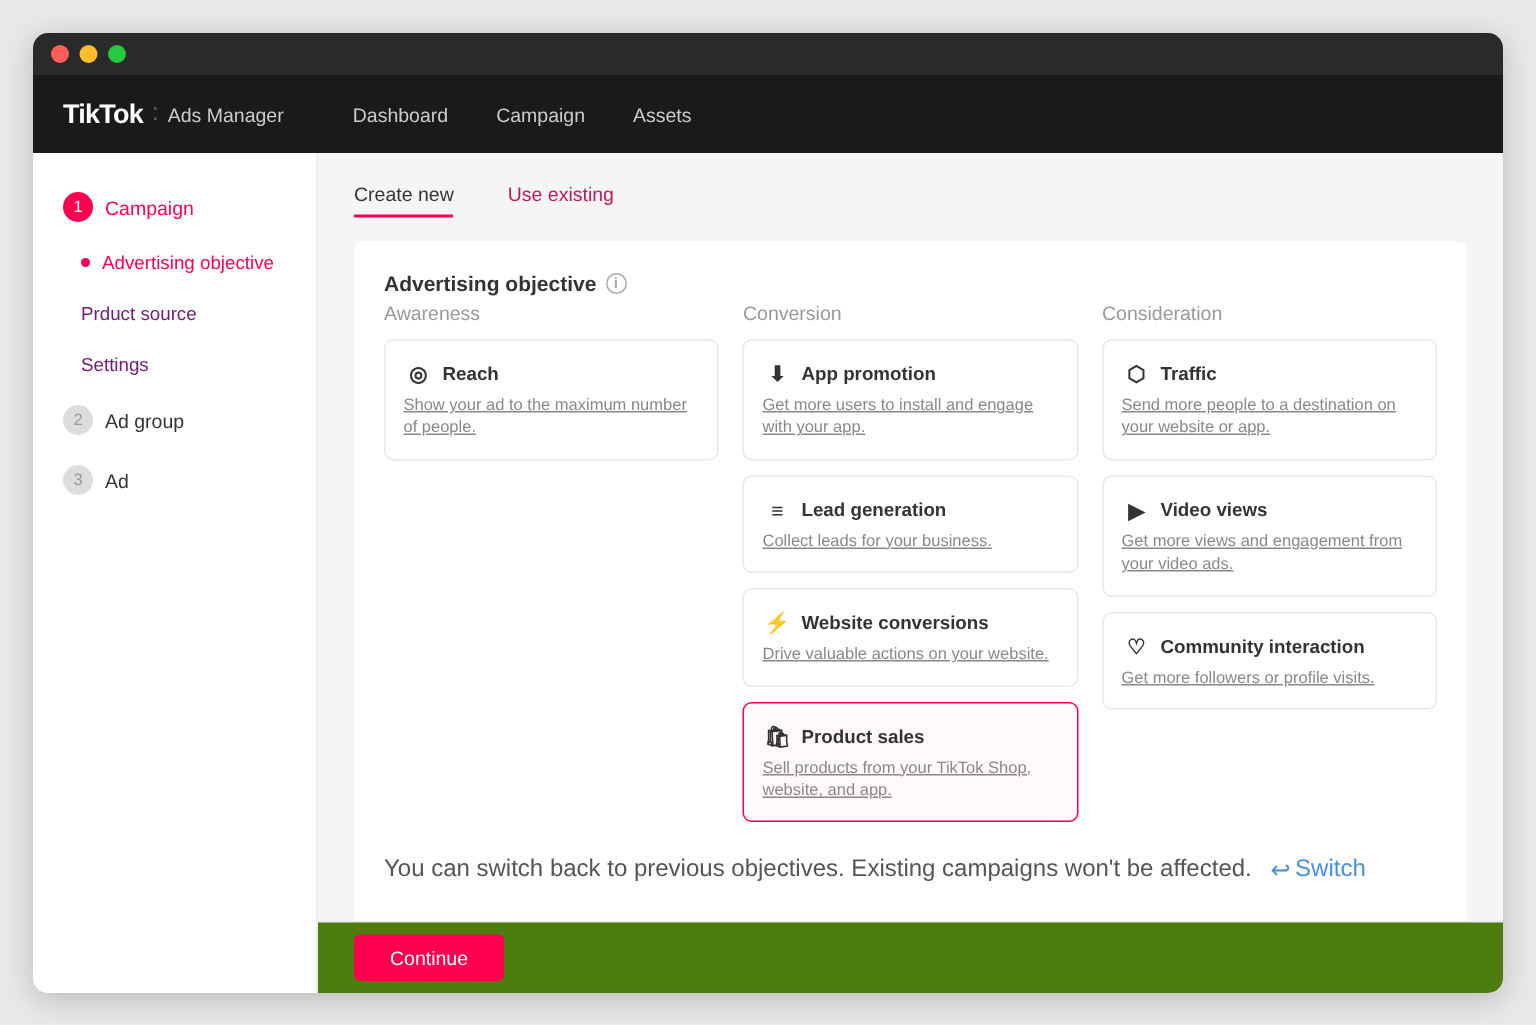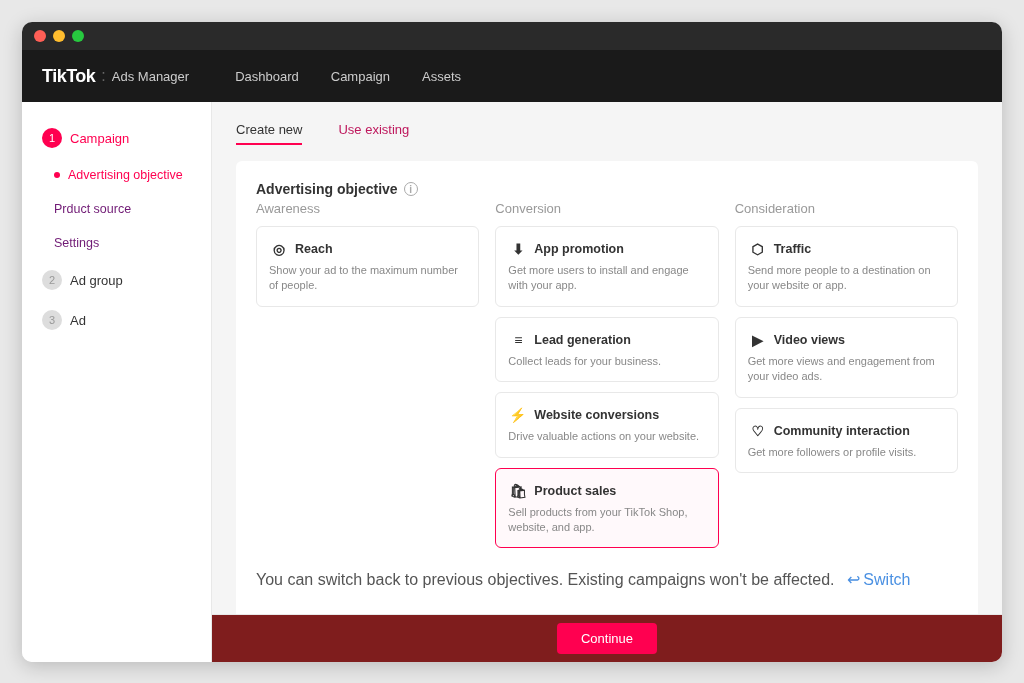--- a/index.html
+++ b/index.html
@@ -226,20 +226,21 @@
       color: #333;
       display: flex;
       align-items: center;
       gap: 6px;
       margin-bottom: 4px;
     }
     .obj-option-desc {
       font-size: 11px;
       color: #888;
       line-height: 1.4;
+      text-decoration: underline;
     }
     .obj-icon {
       width: 20px;
       height: 20px;
       display: inline-flex;
       align-items: center;
       justify-content: center;
       font-size: 14px;
     }
 
@@ -261,25 +262,25 @@
       gap: 3px;
     }
 
     
     .bottom-bar {
       position: absolute;
       bottom: 0;
       right: 0;
       width: calc(980px - 190px);
       height: 48px;
-      background: #7f1d1d;
+      background: #4d7c0f;
       border-top: 1px solid #e8e8e8;
       display: flex;
       align-items: center;
-      justify-content: center;
+      justify-content: flex-start;
       padding: 0 24px;
     }
     .continue-btn {
       background: #ff0050;
       color: white;
       border: none;
       border-radius: 4px;
       padding: 8px 24px;
       font-size: 13px;
       font-weight: 500;

